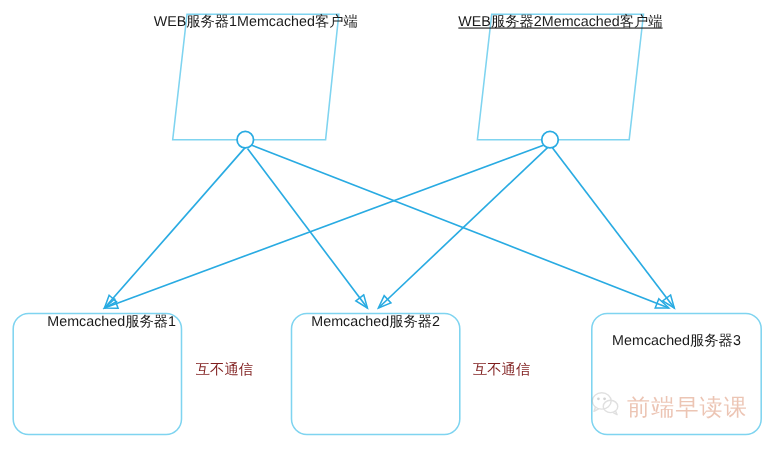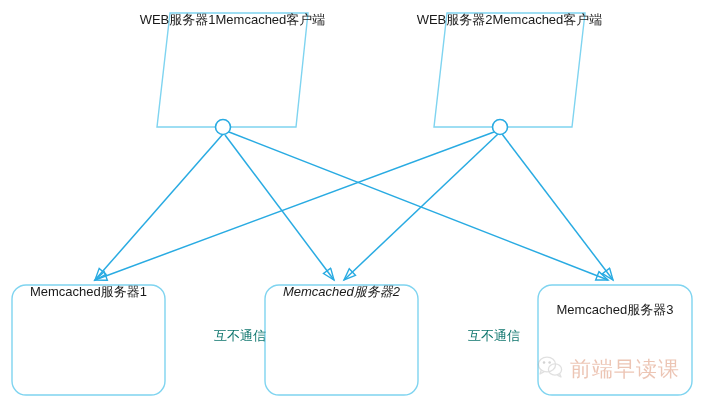--- a/index.html
+++ b/index.html
@@ -29,24 +29,24 @@
     justify-content: center;
     color: #1a1a1a;
     font-size: 13px;
     line-height: 1.15;
     white-space: nowrap;
     pointer-events: none;
   }
   .node-label .l1 { margin-bottom: 18px; }
   .note {
     position: absolute;
-    color: #0f766e;
+    color: #7f1d1d;
     font-size: 13px;
     white-space: nowrap;
-    text-align: right;
+    text-align: left;
   }
   .watermark {
     position: absolute;
     display: flex;
     align-items: center;
     gap: 7px;
     opacity: 0.30;
     pointer-events: none;
   }
   .watermark .wm-text {
@@ -86,30 +86,30 @@
     <rect x="12" y="285" width="153" height="110" rx="14" ry="14" fill="#ffffff" stroke="#7fd4f0" stroke-width="1.4"></rect>
     <rect x="265" y="285" width="153" height="110" rx="14" ry="14" fill="#ffffff" stroke="#7fd4f0" stroke-width="1.4"></rect>
     <rect x="538" y="285" width="154" height="110" rx="14" ry="14" fill="#ffffff" stroke="#7fd4f0" stroke-width="1.4"></rect>
   </svg>
 
   <div class="node-label" style="left:157px; top:13px; width:151px; height:114px;">
     <span class="l1">WEB服务器1</span>
     <span class="l2">Memcached客户端</span>
   </div>
 
-  <div class="node-label" style="left:434px; top:13px; width:151px; height:144px;">
+  <div class="node-label" style="left:434px; top:13px; width:151px; height:144px;text-decoration:underline;">
     <span class="l1">WEB服务器2</span>
     <span class="l2">Memcached客户端</span>
   </div>
 
-  <div class="node-label" style="left:12px; top:285px; width:153px; height:83px;">
+  <div class="node-label" style="left:25px; top:285px; width:153px; height:83px;">
     <span>Memcached服务器1</span>
   </div>
 
-  <div class="node-label" style="left:265px; top:285px; width:153px; height:110px;font-style:italic;">
+  <div class="node-label" style="left:265px; top:285px; width:153px; height:110px;">
     <span>Memcached服务器2</span>
   </div>
 
   <div class="node-label" style="left:538px; top:285px; width:154px; height:110px;margin-top:18px;">
     <span>Memcached服务器3</span>
   </div>
 
   <div class="note" style="left:178px; top:327px; width:88px;">互不通信</div>
 
   <div class="note" style="left:430px; top:327px; width:90px;">互不通信</div>

